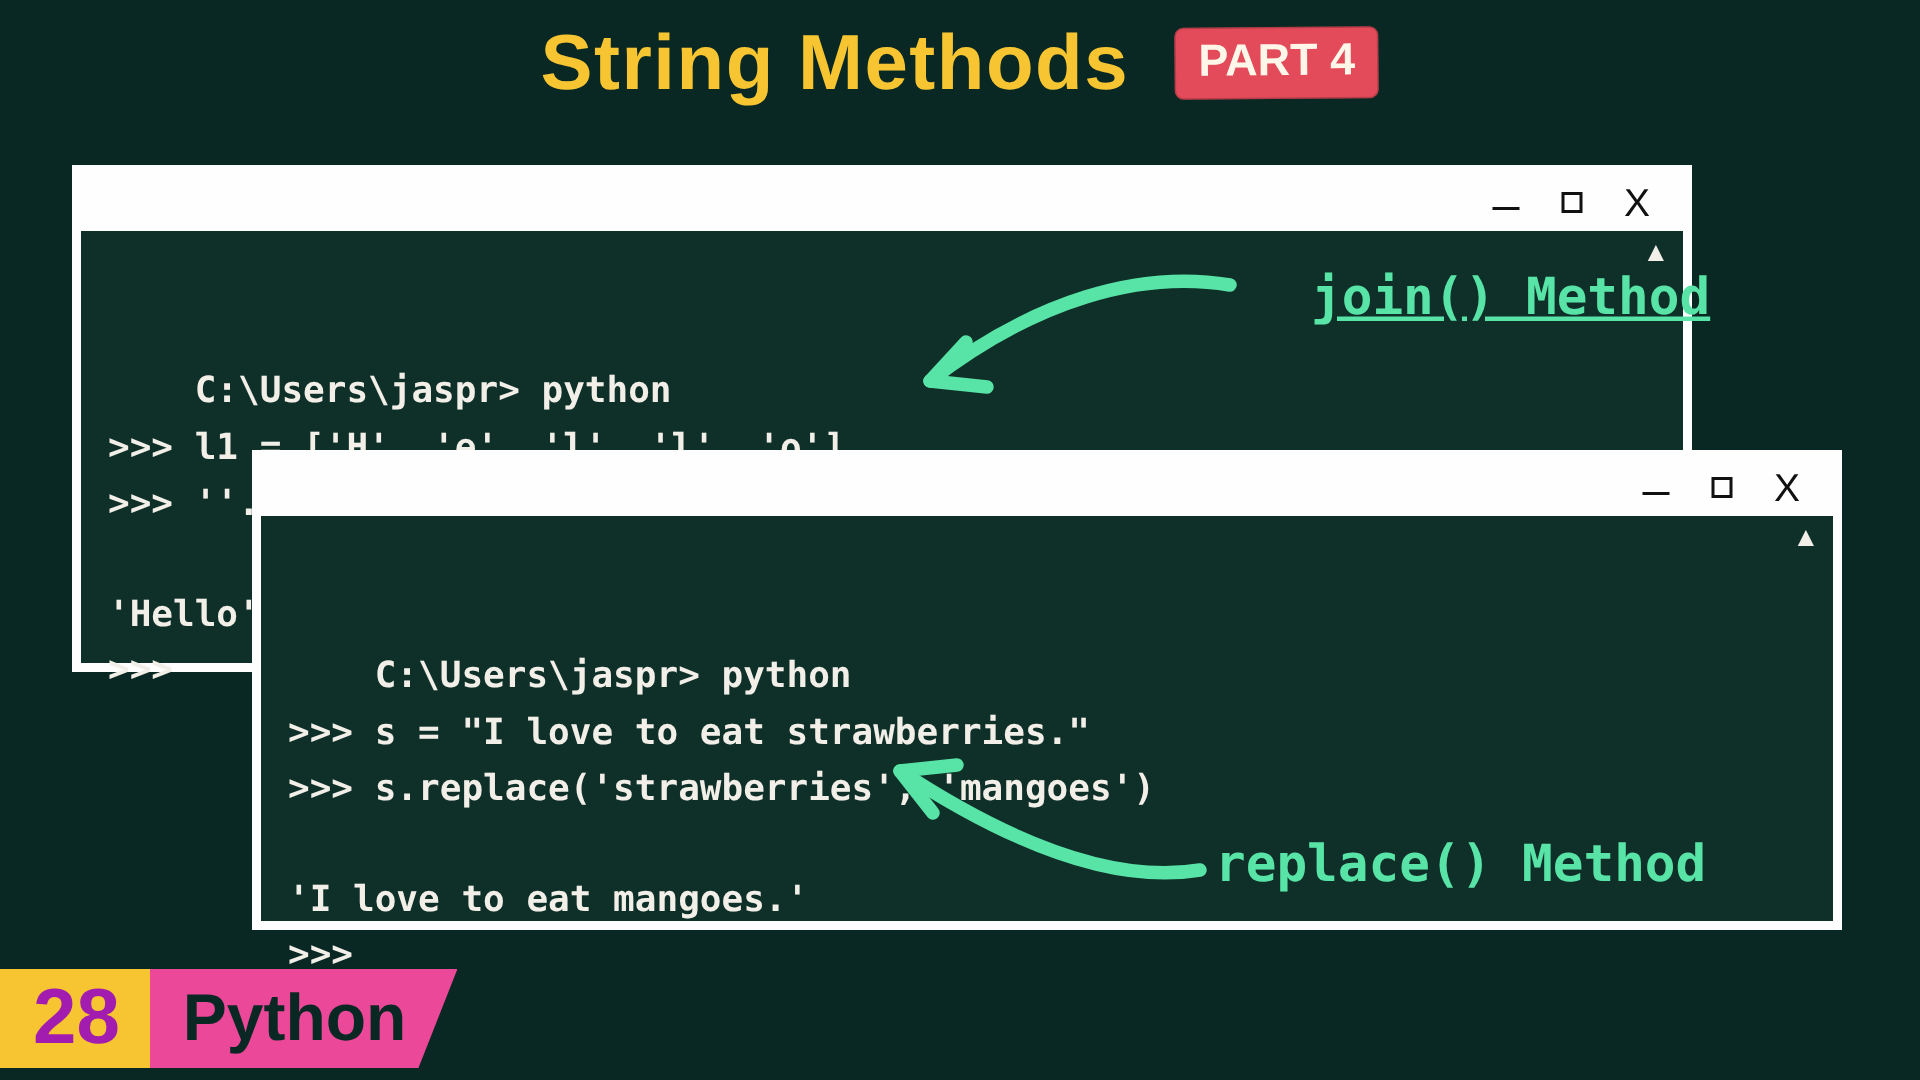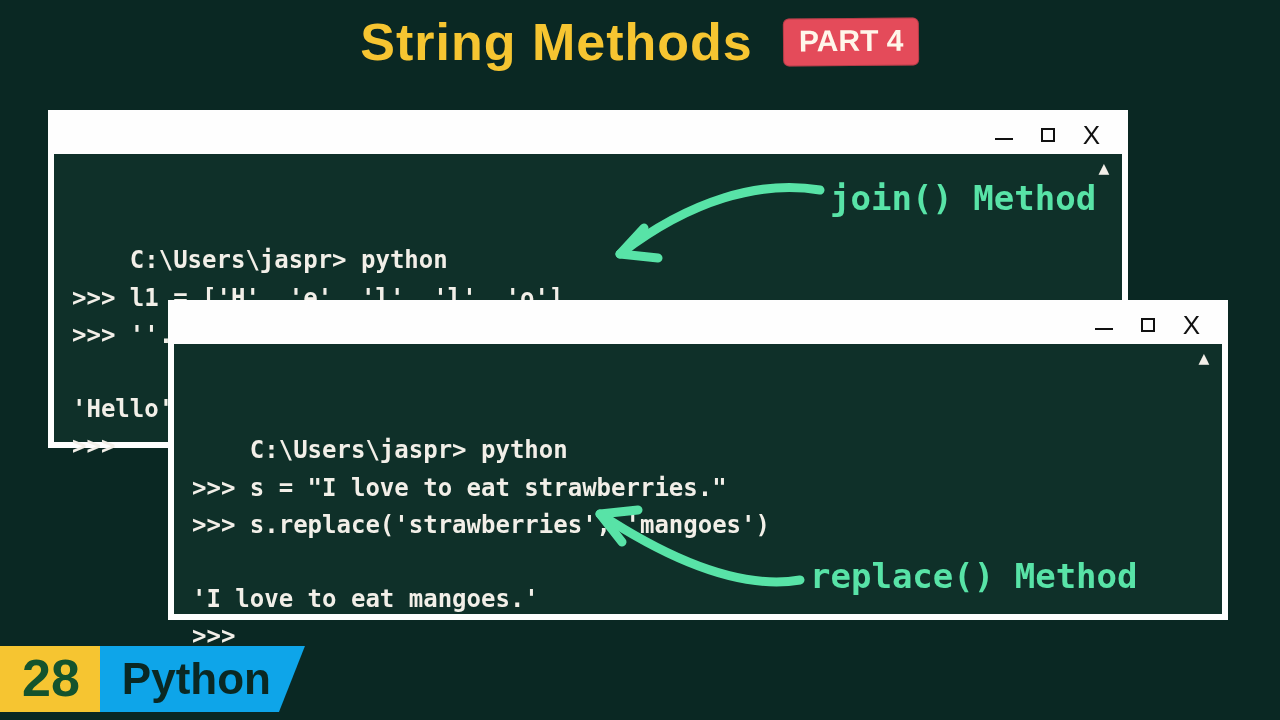--- a/index.html
+++ b/index.html
@@ -97,44 +97,44 @@
 
   
   .callout {
     position: absolute;
     color: #58e3a7;
     font-family: Consolas, "Lucida Console", monospace;
     font-weight: 700;
     font-size: 34px;
     z-index: 3;
   }
-  #call1 { left: 830px; top: 178px; }
+  #call1 { left: 874px; top: 178px; text-decoration: underline; }
   #call2 { left: 810px; top: 556px; }
 
   .arrow { position: absolute; z-index: 3; }
 
   
   .bottom-bar {
     position: absolute;
     left: 0;
     bottom: 8px;
     display: flex;
     align-items: stretch;
     z-index: 5;
   }
   .ep-num {
     background: #f6c531;
-    color: #14532d;
+    color: #a21caf;
     font-family: "Arial Black", Arial, sans-serif;
     font-weight: 900;
     font-size: 52px;
     padding: 2px 20px 4px 22px;
   }
   .ep-lang {
-    background: #0ea5e9;
+    background: #ec4899;
     color: #0a2823;
     font-family: "Arial Black", Arial, sans-serif;
     font-weight: 900;
     font-size: 44px;
     padding: 8px 34px 8px 22px;
     clip-path: polygon(0 0, 100% 0, calc(100% - 26px) 100%, 0 100%);
   }
 </style>
 </head>
 <body>

